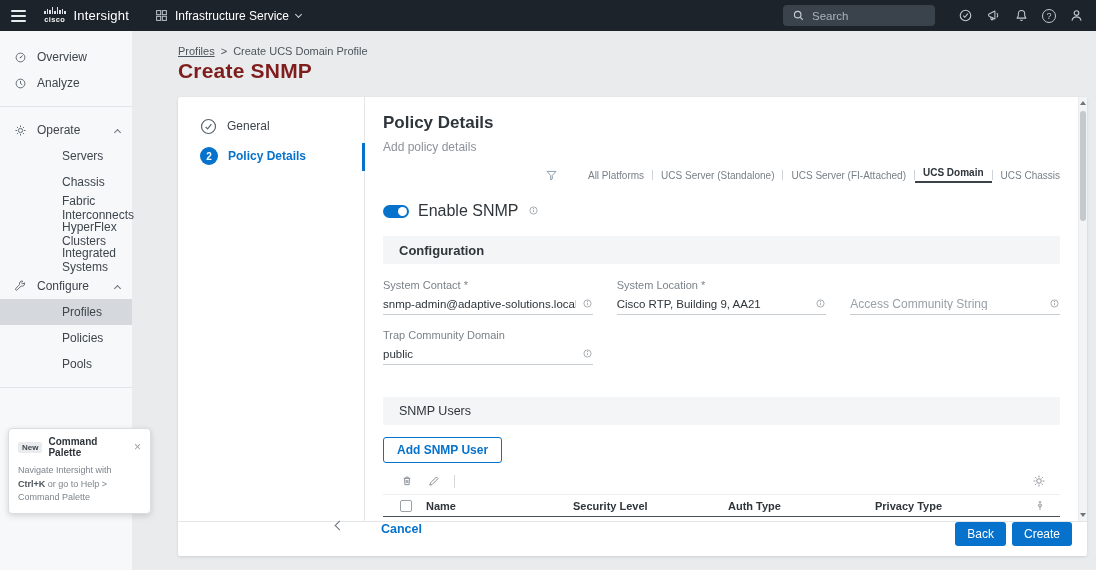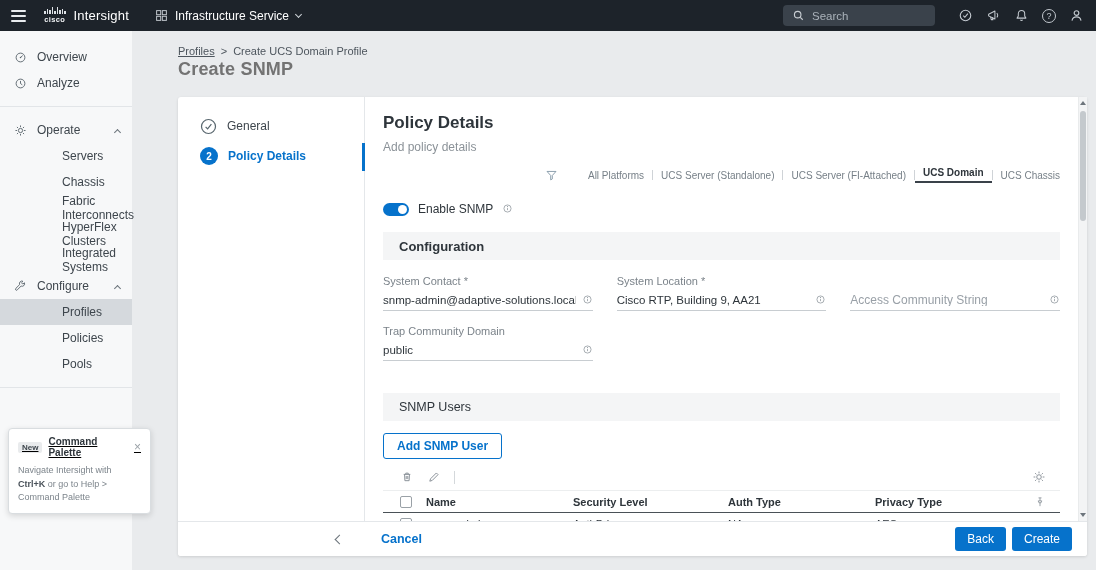--- a/index.html
+++ b/index.html
@@ -32,31 +32,31 @@
   .nav { padding-top:13px; }
   .nav-row { height:26px; display:flex; align-items:center; gap:10px; padding:0 12px 0 14px; font-size:12px; color:#3e464d; cursor:pointer; }
   .nav-row .grow { flex:1; }
   .nav-sub { padding-left:62px; }
   .nav-row.selected { background:var(--selected-bg,#d5d9dd); }
   .nav-div { height:1px; background:#e2e5e8; margin:10px 0; }
   .sico { width:13px; height:13px; color:#545f67; flex:none; }
   .chev.up { transform:rotate(-135deg); border-color:#6a737a; margin-top:4px; }
 
   .cmdp { position:absolute; left:8px; top:397px; width:143px; background:#fff; border:1px solid #d9dde0; border-radius:4px; box-shadow:0 2px 6px rgba(0,0,0,.14); padding:7px 9px 8px; }
-  .cmdp-head { display:flex; align-items:center; gap:6px;text-decoration:underline; }
+  .cmdp-head { display:flex; align-items:center; gap:6px; }
   .badge { background:#e9ebed; border-radius:2px; font-size:8px; padding:1px 4px; color:#3e464d; font-weight:bold; }
   .cmdp-title { font-size:10px; font-weight:bold; color:#2e353b; flex:1; }
   .cmdp-close { color:#9aa1a7; font-size:12px; cursor:pointer; line-height:1; }
   .cmdp-body { margin-top:6px; font-size:9px; color:#7d858c; line-height:1.5; }
   .cmdp-body b { color:#4a525a; }
 
   
   .breadcrumb { position:absolute; left:178px; top:45px; font-size:11px; color:#4d555d; display:flex; gap:6px; align-items:center; }
   .breadcrumb .root { text-decoration:underline; cursor:pointer; }
-  .page-title { position:absolute; left:178px; top:59px; font-size:18px; font-weight:bold; color:#737373; letter-spacing:.2px; }
+  .page-title { position:absolute; left:178px; top:59px; font-size:21px; font-weight:bold; color:#7f1d1d; letter-spacing:.2px; }
 
   
   .card { position:absolute; left:178px; top:97px; width:909px; height:459px; background:#fff; border-radius:3px; box-shadow:0 1px 3px rgba(0,0,0,.12); }
   .stepper { position:absolute; left:0; top:0; bottom:35px; width:187px; border-right:1px solid #e4e7ea; padding-top:14px; }
   .step { height:30px; display:flex; align-items:center; gap:10px; padding-left:22px; font-size:12px; color:#3e464d; cursor:pointer; }
   .step-check { width:17px; height:17px; color:#57656d; flex:none; }
   .step-num { width:18px; height:18px; border-radius:50%; background:var(--accent,#0672cb); color:#fff; font-size:10px; font-weight:bold; display:flex; align-items:center; justify-content:center; flex:none; }
   .step.active .lbl { color:var(--accent,#0672cb); font-weight:bold; }
   .step-indicator { position:absolute; left:184px; top:46px; width:3px; height:28px; background:var(--accent,#0672cb); }
 
@@ -65,21 +65,21 @@
   .c-sub { margin-top:7px; font-size:12px; color:#8b9298; }
   .platform-row { margin-top:13px; display:flex; align-items:center; justify-content:flex-end; }
   .funnel { width:13px; height:13px; color:#8095a5; margin-right:22px; cursor:pointer; }
   .pf { font-size:10px; color:#778088; padding:0 8px; cursor:pointer; white-space:nowrap; }
   .pf:last-child { padding-right:0; }
   .pf.active { color:#2e353b; border-bottom:2px solid #3a424a; padding-bottom:3px; font-weight:bold; }
   .pfd { width:1px; height:10px; background:#cfd3d7; flex:none; }
   .toggle-row { margin-top:19px; display:flex; align-items:center; gap:9px; }
   .toggle { width:26px; height:13px; border-radius:7px; background:var(--accent,#0672cb); position:relative; cursor:pointer; flex:none; }
   .toggle .knob { position:absolute; right:2px; top:2px; width:9px; height:9px; border-radius:50%; background:#fff; }
-  .toggle-label { font-size:12px; color:#2e353b; }
+  .toggle-label { font-size:16px; color:#2e353b; }
   .band { margin-top:16px; height:28px; background:var(--band,#f4f5f6); display:flex; align-items:center; padding-left:16px; font-size:13px; font-weight:bold; color:#2e353b; }
   .band.sub { font-weight:400; font-size:12.5px; margin-top:32px; }
   .fgrid { margin-top:15px; display:grid; grid-template-columns:1fr 1fr 1fr; column-gap:24px; }
   .fgrid.row2 { margin-top:14px; }
   .flabel { font-size:11px; color:#7b838a; height:14px; }
   .fline { display:flex; align-items:flex-end; gap:6px; border-bottom:1px solid #c8cdd1; padding:3px 0 4px; margin-top:2px; }
   .fline input { flex:1; border:0; outline:none; font-size:11.5px; color:#2e353b; font-family:inherit; background:transparent; min-width:0; }
   .fline input::placeholder { color:#99a0a7; font-size:12px; }
   .info { width:11px; height:11px; color:#8b939a; flex:none; margin-bottom:1px; cursor:pointer; }
 
@@ -95,21 +95,21 @@
   .c-sec { width:155px; flex:none; }
   .c-auth { width:147px; flex:none; }
   .c-priv { flex:1; }
   .c-icon { width:18px; flex:none; display:flex; justify-content:flex-end; align-items:center; }
   .cbx { width:12px; height:12px; appearance:none; -webkit-appearance:none; border:1px solid #9aa1a7; border-radius:2px; background:#fff; cursor:pointer; }
   .row-menu { color:#7b838a; font-size:9px; letter-spacing:1.5px; cursor:pointer; }
   .th { cursor:pointer; }
   .pin-ico { width:12px; height:12px; color:#878f96; cursor:pointer; }
 
   
-  .card-footer { position:absolute; left:0; right:0; bottom:0; height:35px; border-top:1px solid #e4e7ea; display:flex; align-items:center; background:#fff; border-radius:0 0 3px 3px; }
+  .card-footer { position:absolute; left:0; right:0; bottom:0; height:35px; border-top:1px solid #e4e7ea; display:flex; align-items:flex-start; background:#fff; border-radius:0 0 3px 3px; }
   .foot-chev { margin-left:158px; width:7px; height:7px; border-right:1.6px solid #6a737a; border-bottom:1.6px solid #6a737a; transform:rotate(135deg); cursor:pointer; flex:none; }
   .cancel { margin-left:38px; color:var(--accent,#0672cb); font-size:12.5px; font-weight:bold; cursor:pointer; }
   .foot-right { margin-left:auto; margin-right:15px; display:flex; gap:6px; }
   .btn { background:var(--accent,#0672cb); color:#fff; border:0; border-radius:3px; font-size:12px; padding:5px 12px; cursor:pointer; font-family:inherit; }
   .scrollbar { position:absolute; top:0; right:0; bottom:35px; width:9px; background:#f3f4f5; border-left:1px solid #e9ebec; }
   .sb-up { position:absolute; top:4px; left:1px; width:0; height:0; border-left:3.5px solid transparent; border-right:3.5px solid transparent; border-bottom:4.5px solid #6d757c; cursor:pointer; }
   .sb-down { position:absolute; bottom:4px; left:1px; width:0; height:0; border-left:3.5px solid transparent; border-right:3.5px solid transparent; border-top:4.5px solid #6d757c; cursor:pointer; }
   .sb-thumb { position:absolute; top:14px; left:1px; width:6px; height:110px; background:#c4c9cd; border-radius:3px; cursor:pointer; }
 </style>
 </head>

